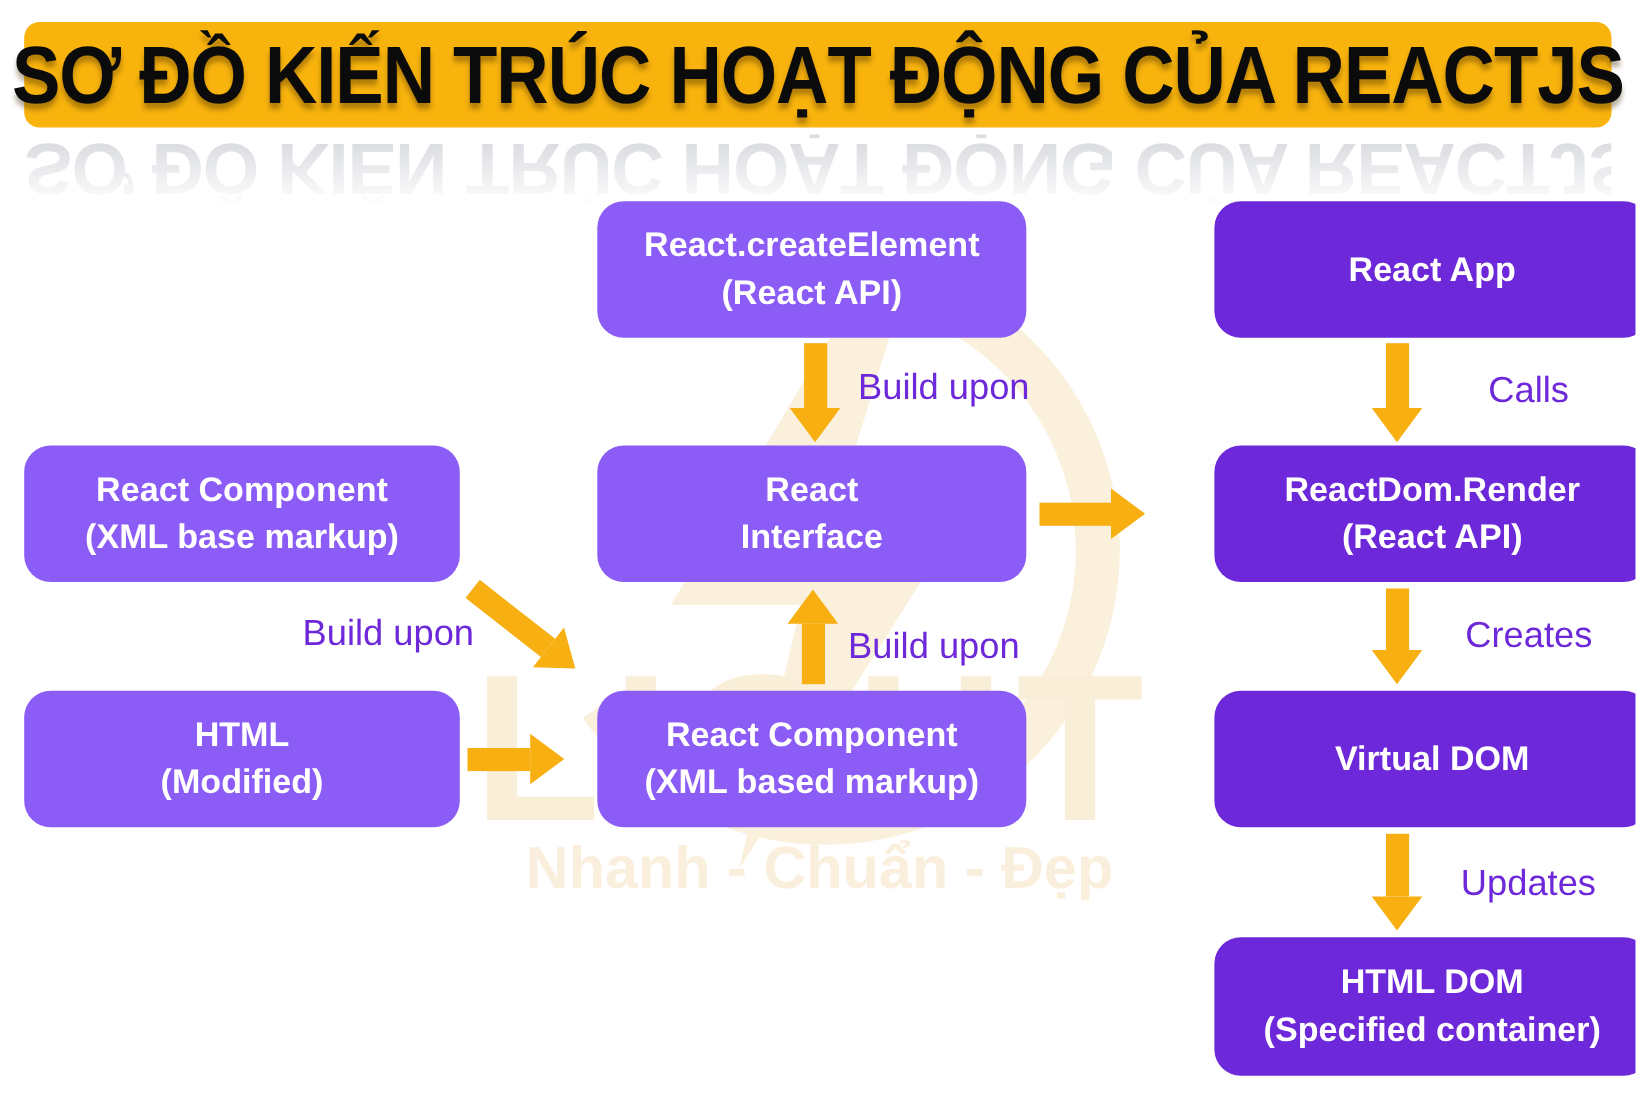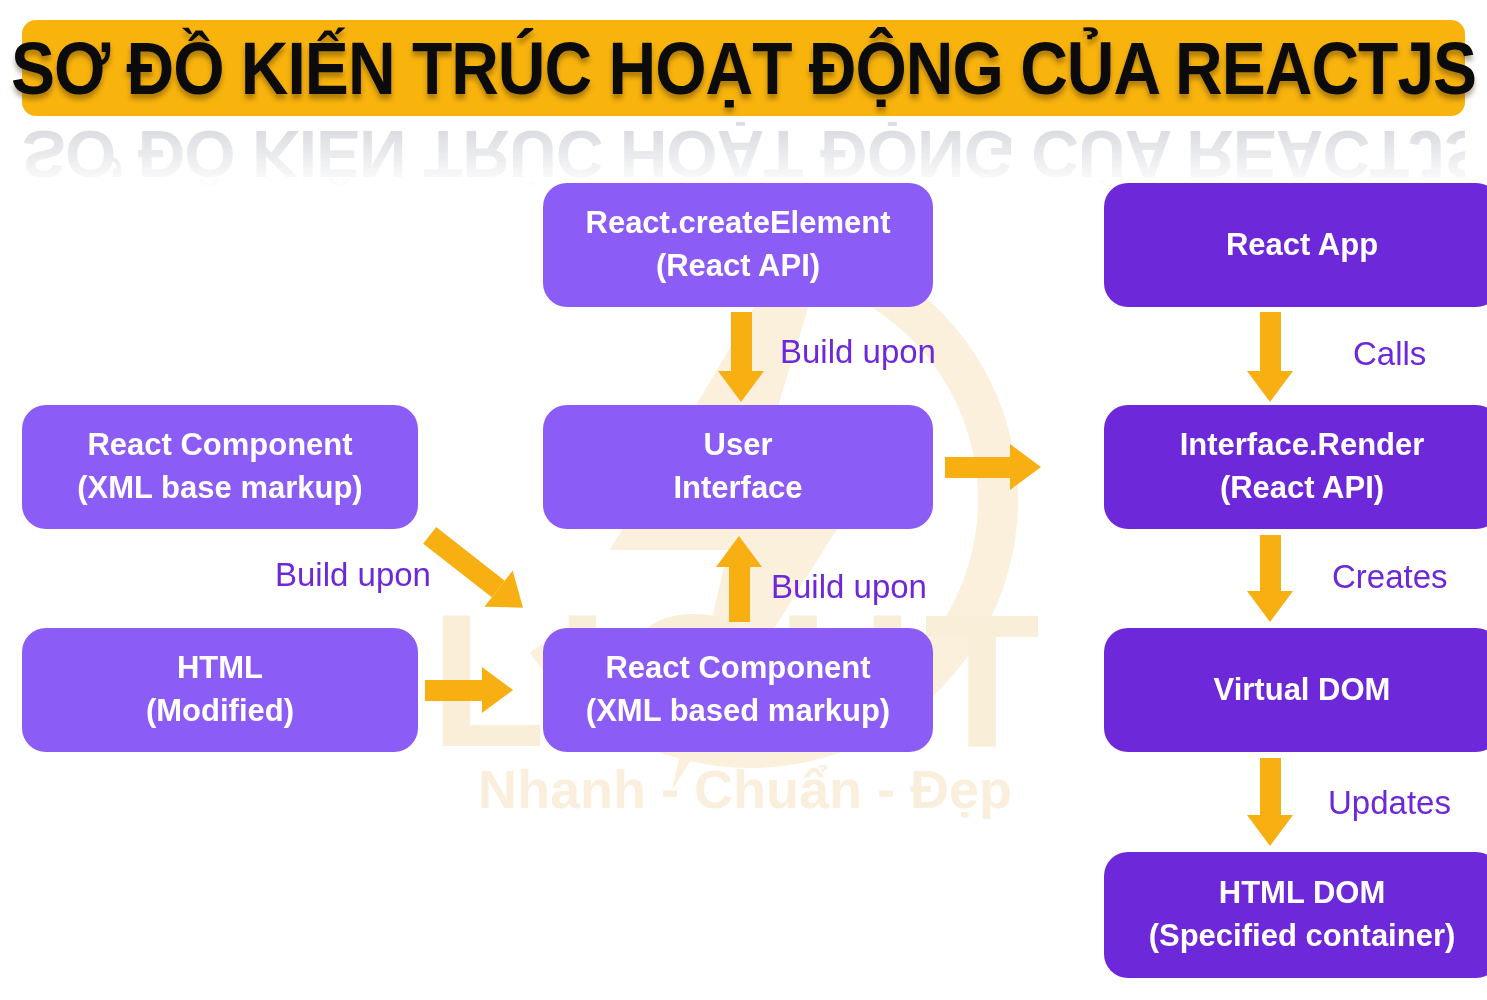--- a/index.html
+++ b/index.html
@@ -78,25 +78,25 @@
   <div class="node cyan" style="left:1072px;top:183px;width:396px;height:124px">
     <div>React App</div>
     <div></div>
   </div>
 
   <div class="node navy" style="left:22px;top:405px;width:396px;height:124px">
     <div>React Component</div>
     <div>(XML base markup)</div>
   </div>
   <div class="node navy" style="left:543px;top:405px;width:390px;height:124px">
-    <div>User</div>
+    <div>React</div>
     <div>Interface</div>
   </div>
   <div class="node cyan" style="left:1072px;top:405px;width:396px;height:124px">
-    <div>Interface.Render</div>
+    <div>ReactDom.Render</div>
     <div>(React API)</div>
   </div>
 
   <div class="node navy" style="left:22px;top:628px;width:396px;height:124px">
     <div>HTML</div>
     <div>(Modified)</div>
   </div>
   <div class="node navy" style="left:543px;top:628px;width:390px;height:124px">
     <div>React Component</div>
     <div>(XML based markup)</div>

